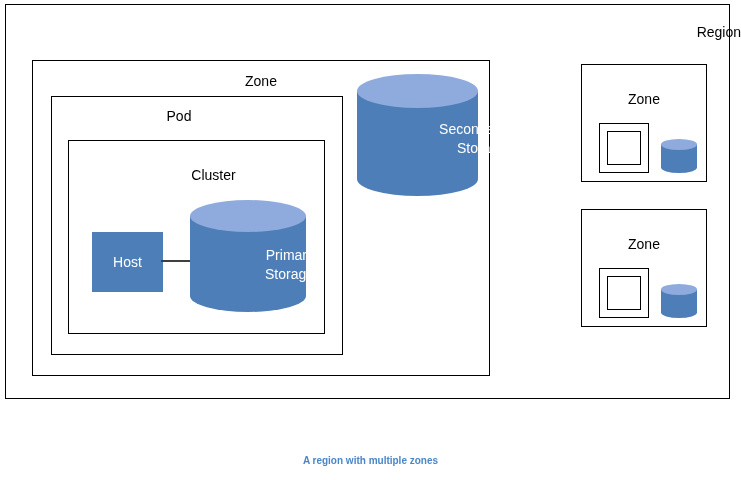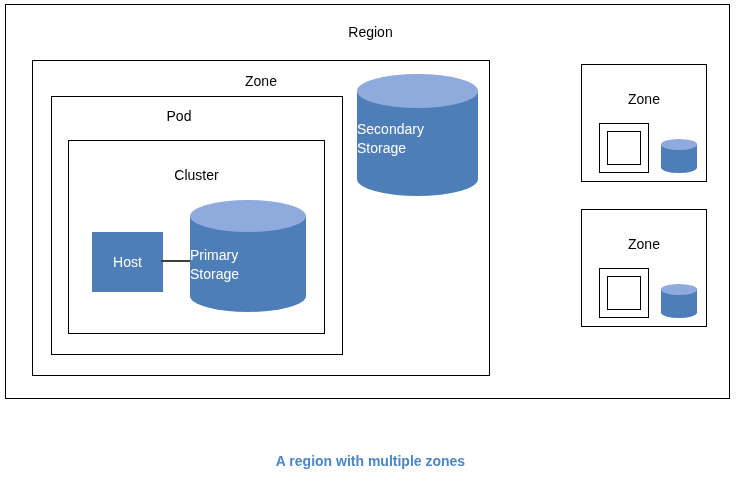--- a/index.html
+++ b/index.html
@@ -35,21 +35,21 @@
     line-height: 16px;
     white-space: nowrap;
   }
 
   
   #region-box   { left: 5px;  top: 4px;   width: 725px; height: 395px; }
   #zone-box     { left: 32px; top: 60px;  width: 458px; height: 316px; }
   #pod-box      { left: 51px; top: 96px;  width: 292px; height: 259px; }
   #cluster-box  { left: 68px; top: 140px; width: 257px; height: 194px; }
 
-  #region-label  { top: 24px; }
+  #region-label  { top: 24px; text-align: right; }
   #zone-label    { top: 73px; }
   #pod-label     { top: 108px; }
   #cluster-label { top: 167px; }
 
   
   .host-rect {
     position: absolute;
     background: #4E7EB8;
     display: flex;
     align-items: center;
@@ -93,26 +93,27 @@
     left: 0;
     right: 0;
     top: 0;
     background: #8FAADC;
     border-radius: 50%;
   }
   .cyl-label {
     position: absolute;
     left: 0;
     right: 0;
-    text-align: left;
+    text-align: right;
     color: #ffffff;
     font-size: 14px;
     line-height: 19px;
     white-space: pre-line;
     z-index: 3;
+    padding-left: 28px;
   }
 
   
   #primary-storage { left: 190px; top: 200px; width: 116px; height: 112px; }
   #primary-storage .cyl-top    { height: 32px; }
   #primary-storage .cyl-body   { top: 16px; height: 80px; }
   #primary-storage .cyl-bottom { top: 80px; height: 32px; }
 
   
   #secondary-storage { left: 357px; top: 74px; width: 121px; height: 122px; }
@@ -195,41 +196,41 @@
   }
 
   
   #caption {
     position: absolute;
     left: 0;
     right: 0;
     top: 452px;
     text-align: center;
     color: #4A86C8;
-    font-size: 14px;
+    font-size: 10px;
     font-weight: bold;
     line-height: 18px;
   }
 </style>
 </head>
 <body>
 
 <div id="canvas">
 
   <div class="box" id="region-box"></div>
   <div class="box-label" id="region-label">Region</div>
 
   <div class="box" id="zone-box"></div>
   <div class="box-label" id="zone-label" style="left:32px;right:auto;width:458px;">Zone</div>
 
   <div class="box" id="pod-box"></div>
   <div class="box-label" id="pod-label" style="left:51px;right:auto;width:256px;">Pod</div>
 
   <div class="box" id="cluster-box"></div>
-  <div class="box-label" id="cluster-label" style="left:68px;right:auto;width:257px;">Cluster</div>
+  <div class="box-label" id="cluster-label" style="left:85px;right:auto;width:257px;">Cluster</div>
 
   <div class="host-rect" id="host-box">
     <span>Host</span>
   </div>
 
   <div id="host-storage-link"></div>
 
   <div class="cylinder" id="primary-storage">
     <div class="cyl-bottom"></div>
     <div class="cyl-body"></div>

